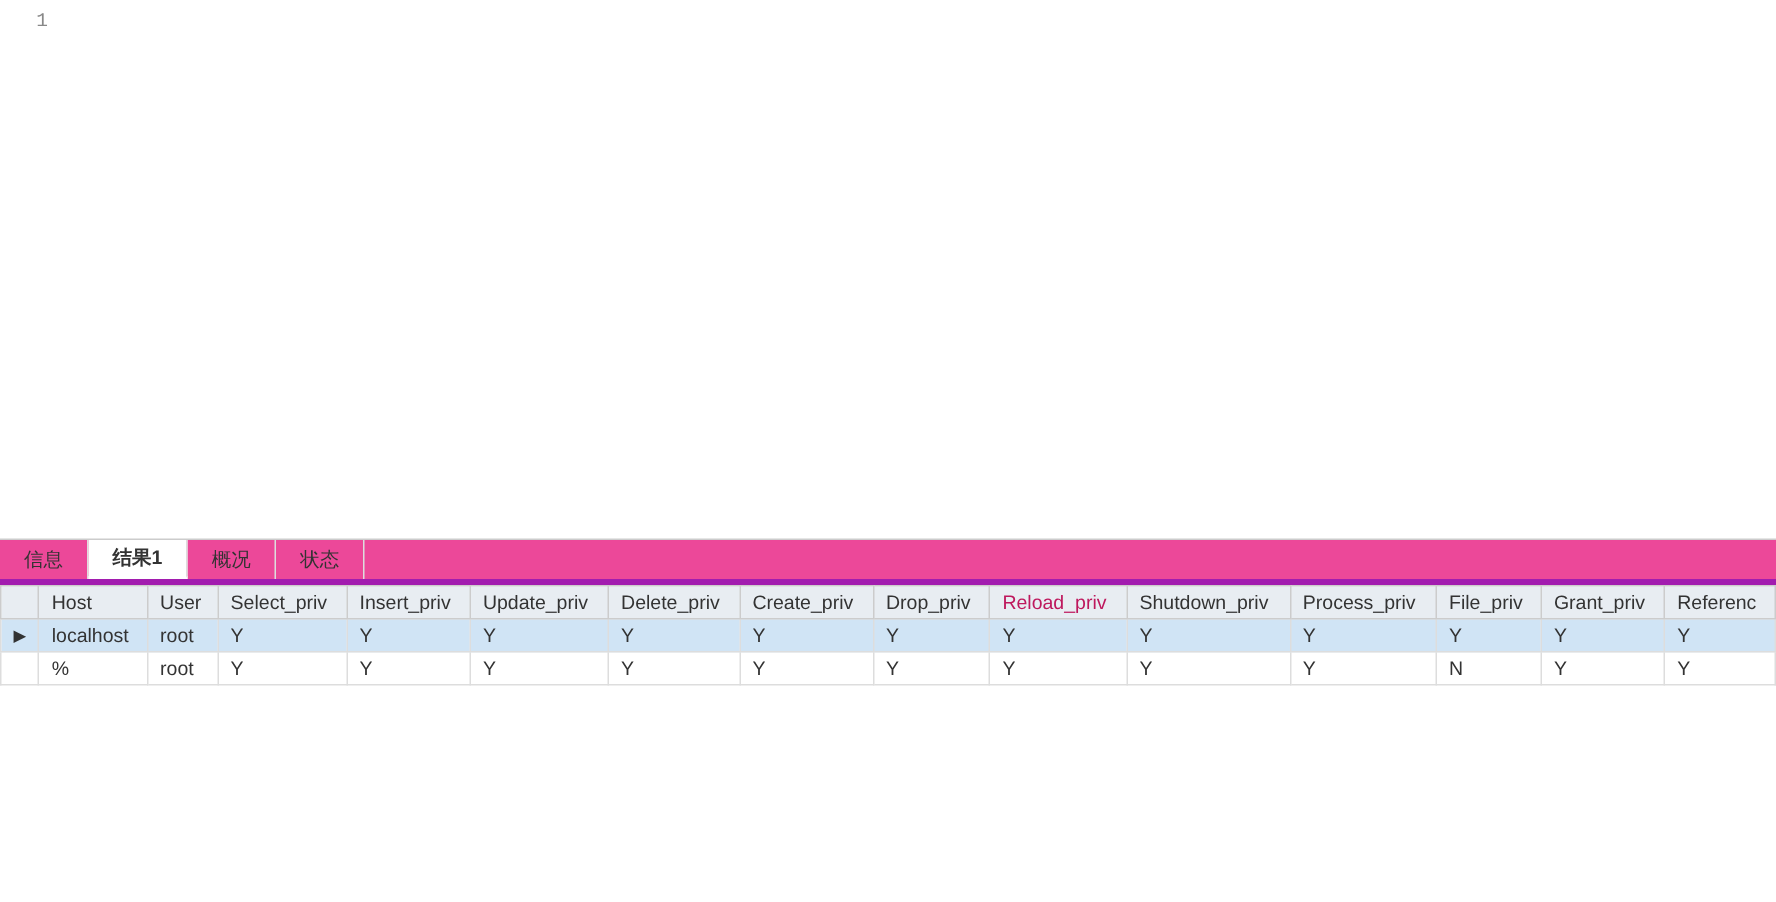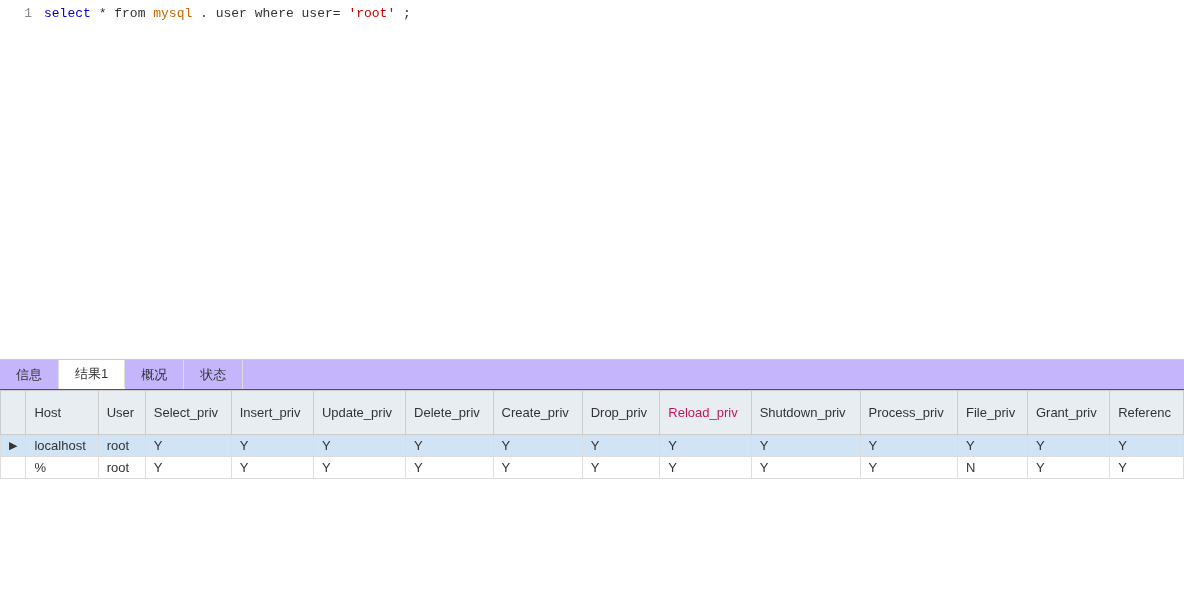--- a/index.html
+++ b/index.html
@@ -60,42 +60,42 @@
       color: #cc6600;
     }
 
     .sql-string {
       color: #cc0000;
     }
 
     #tabs-bar {
       display: flex;
       align-items: flex-start;
-      background: #c4b5fd;
-      border-bottom: 1px solid #a21caf;
+      background: #ec4899;
+      border-bottom: 4px solid #a21caf;
       padding: 0;
       height: 30px;
     }
 
     .tab-item {
       padding: 6px 16px;
       font-size: 13px;
       font-family: Arial, sans-serif;
       cursor: pointer;
       color: #333;
       border-right: 1px solid #ddd;
       height: 100%;
       display: flex;
       align-items: center;
     }
 
     .tab-item.active {
       background: #ffffff;
       border-bottom: 2px solid #ffffff;
-      font-weight: normal;
+      font-weight: bold;
     }
 
     #results-area {
       width: 100%;
       flex: 1;
       overflow: auto;
     }
 
     table {
       border-collapse: collapse;
@@ -104,21 +104,21 @@
       font-size: 13px;
       font-family: Arial, sans-serif;
     }
 
     thead tr {
       background: #e8edf2;
     }
 
     th {
       border: 1px solid #cccccc;
-      padding: 14px 8px;
+      padding: 3px 8px;
       text-align: left;
       font-weight: normal;
       color: #333;
       white-space: nowrap;
     }
 
     tbody tr {
       background: #ffffff;
     }
 
@@ -138,32 +138,20 @@
       flex-direction: column;
       height: 241px;
     }
   </style>
 </head>
 <body>
 
 <div id="editor-area">
   <div class="code-line">
     <span class="line-number">1</span>
-    <span class="code-content">
-      <span class="sql-keyword">select</span>
-      <span> * </span>
-      <span class="sql-keyword-from">from</span>
-      <span> </span>
-      <span class="sql-schema">mysql</span>
-      <span>.</span>
-      <span>user</span>
-      <span> where user=</span>
-      <span class="sql-string">'root'</span>
-      <span>;</span>
-    </span>
   </div>
 </div>
 
 <div class="bottom-area">
 
   <div id="tabs-bar">
     <div class="tab-item">
       <span>信息</span>
     </div>
     <div class="tab-item active">

